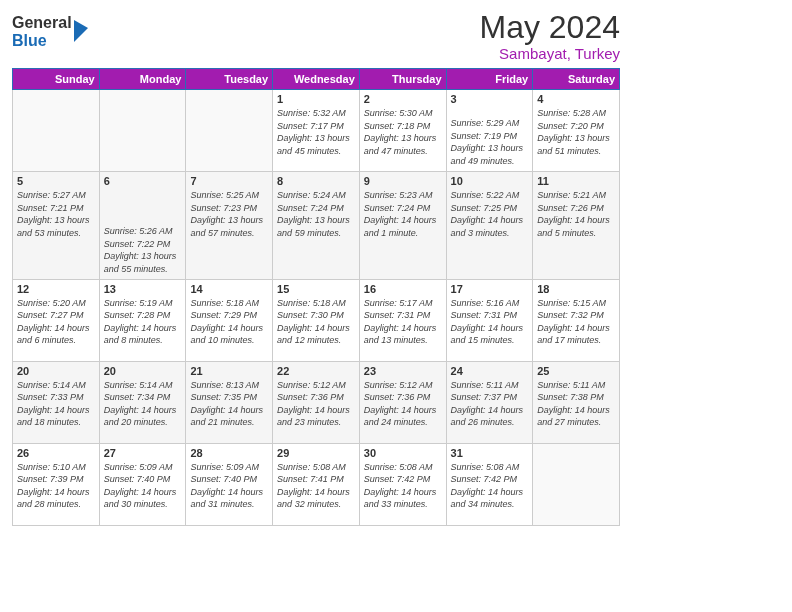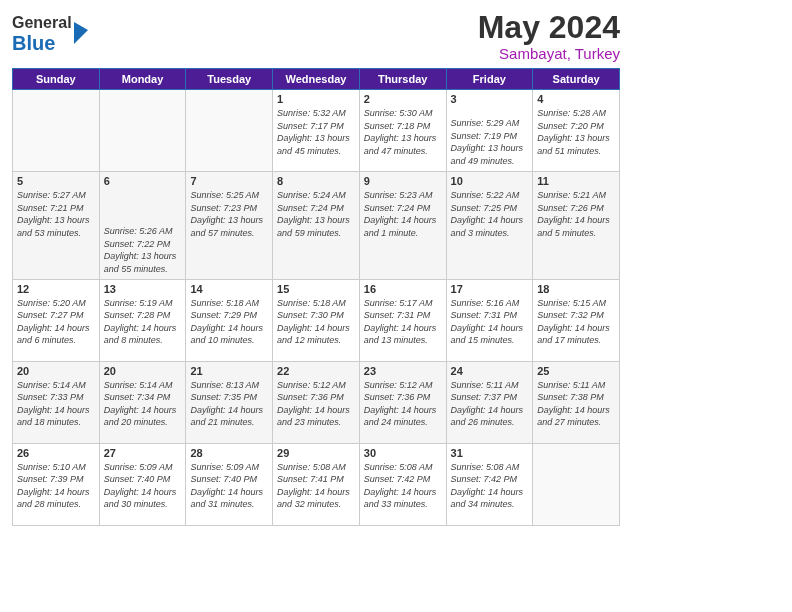--- a/index.html
+++ b/index.html
@@ -30,54 +30,54 @@
       display: flex;
       flex-direction: column;
       line-height: 1.1;
     }
     .logo-general {
       font-size: 16px;
       font-weight: bold;
       color: #333;
     }
     .logo-blue {
-      font-size: 20px;
+      font-size: 16px;
       font-weight: bold;
       color: #1a6bb5;
     }
     .logo-icon {
       width: 14px;
       height: 22px;
       margin-left: 2px;
       margin-top: -2px;
     }
     .title-block {
       text-align: right;
     }
     .month-year {
       font-size: 32px;
-      font-weight: bold;
+      font-weight: normal;
       color: #333;
       line-height: 1.1;
       text-align: right;
     }
     .location {
       font-size: 15px;
       color: #a21caf;
     }
     .calendar {
       width: 100%;
       border-collapse: collapse;
       font-size: 9.5px;
     }
     .calendar th {
-      background: #4c1d95;
+      background: #a21caf;
       color: #fff;
       padding: 4px 4px;
-      text-align: center;
+      text-align: right;
       font-size: 11px;
       font-weight: bold;
       border: 1px solid #2a6db5;
     }
     .calendar td {
       border: 1px solid #ccc;
       vertical-align: top;
       padding: 3px 4px;
       width: calc(100%/7);
       height: 82px;

